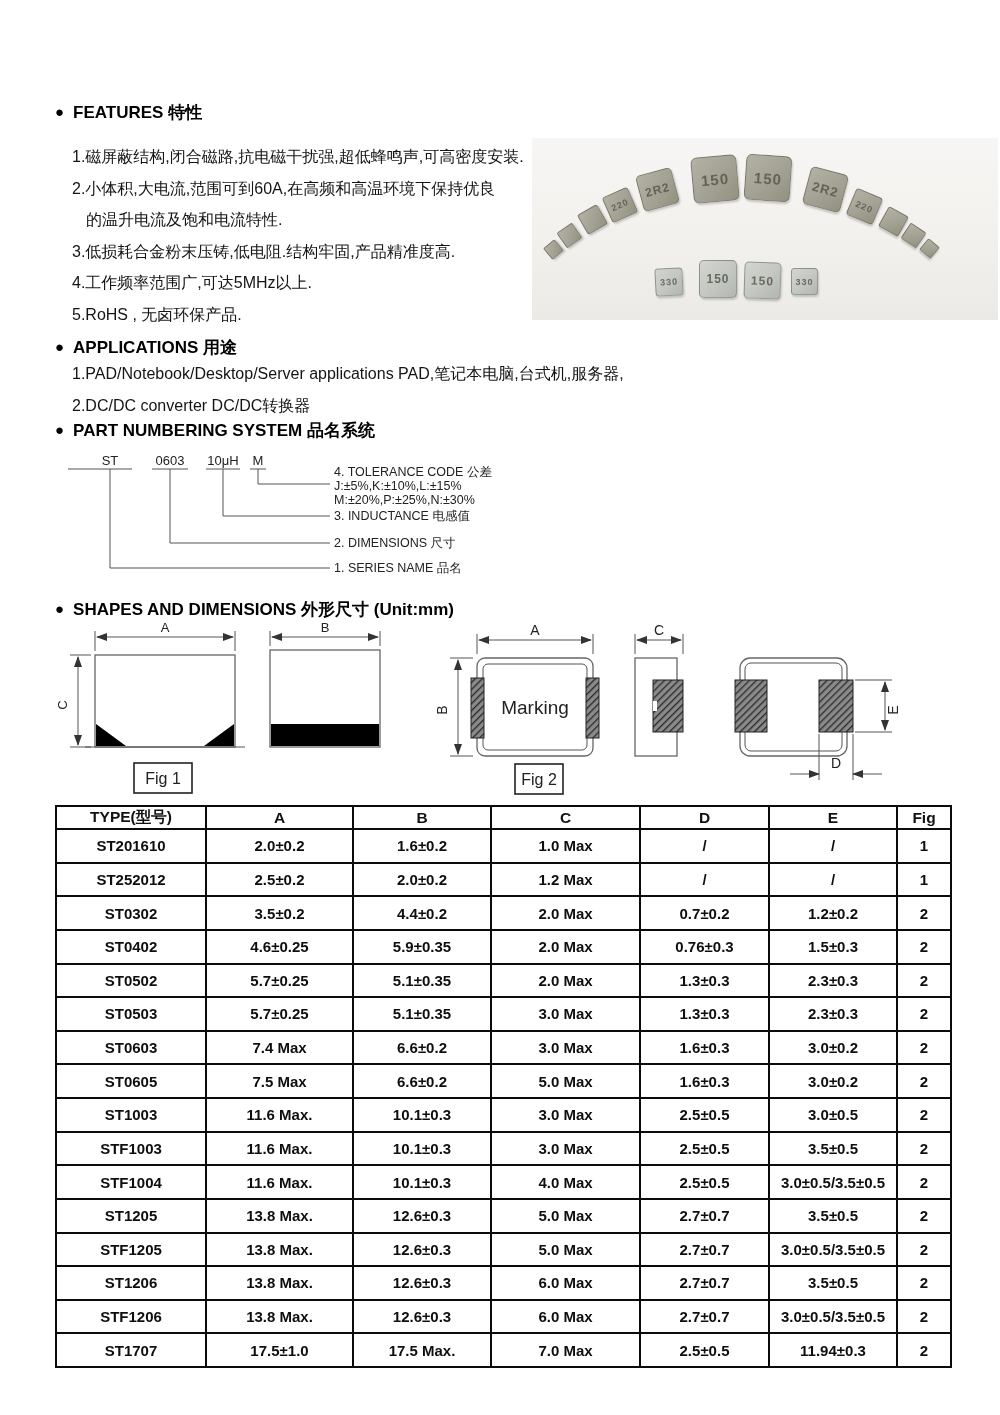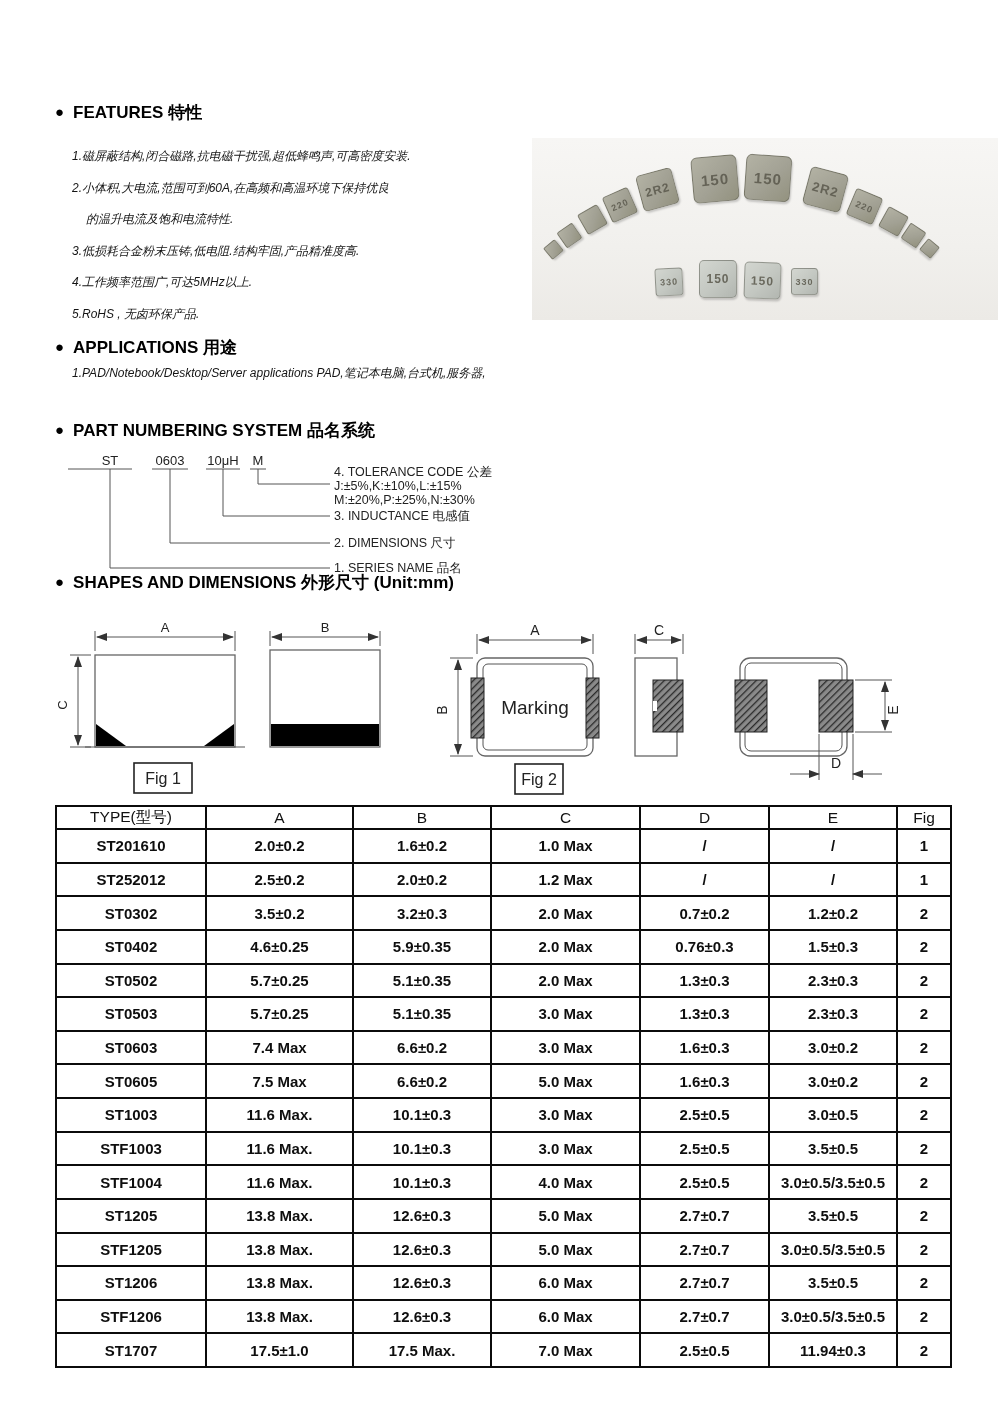--- a/index.html
+++ b/index.html
@@ -1,36 +1,36 @@
 <!DOCTYPE html>
 <html><head>
 <meta charset="utf-8">
 <style>
   html,body{margin:0;padding:0;background:#fff;}
   .page{position:relative;width:1000px;height:1415px;background:#ffffff;overflow:hidden;
         font-family:"Liberation Sans","DejaVu Sans",sans-serif;color:#111;}
   .abs{position:absolute;}
   .section-head{font-size:17px;font-weight:bold;color:#000;white-space:nowrap;}
   .section-head .bullet{font-size:15px;margin-right:9px;position:relative;top:-1px;}
-  .body-item{font-size:12px;line-height:31.5px;white-space:nowrap;color:#141414;font-style:italic;}
+  .body-item{font-size:16px;line-height:31.5px;white-space:nowrap;color:#141414;}
   .body-item.indent{padding-left:14px;}
   
   .photo{left:532px;top:138px;width:466px;height:182px;
          background:linear-gradient(180deg,#f7f6f4 0%,#f1f0ed 60%,#eceae6 100%);}
   .chip{position:absolute;display:flex;align-items:center;justify-content:center;
         border:1px solid rgba(60,60,50,.35);box-shadow:1px 2px 2px rgba(0,0,0,.18);}
   .chip.dark{background:linear-gradient(135deg,#b3b2a4 0%,#a2a194 55%,#93927f 100%);}
   .chip.light{background:linear-gradient(135deg,#d3d6d0 0%,#c3c7c1 55%,#b2b6b0 100%);}
   .chip span{color:#5a584c;font-weight:bold;letter-spacing:1px;opacity:.85;}
   
   table.dim{position:absolute;left:55px;top:805px;width:895px;height:563px;
             border-collapse:collapse;table-layout:fixed;}
   table.dim th,table.dim td{border:2px solid #0b0b0b;text-align:center;vertical-align:middle;
             padding:0;font-size:15px;overflow:hidden;white-space:nowrap;}
-  table.dim th{font-weight:normal;font-size:15.5px;}
+  table.dim th{font-weight:bold;font-size:15.5px;}
   table.dim td{font-weight:600;color:#0e0e0e;}
   svg{overflow:visible;}
   svg text{font-family:"Liberation Sans","DejaVu Sans",sans-serif;fill:#222;}
   .dline{stroke:#555;stroke-width:1;fill:none;}
   .shape{stroke:#666;stroke-width:1.3;fill:none;}
   .shape2{stroke:#555;stroke-width:1;fill:none;}
 </style>
 </head>
 <body>
 
@@ -85,20 +85,21 @@
       <div class="chip light" style="left: 259px; top: 130px; width: 25px; height: 25px; border-radius: 3.5px; transform: rotate(0deg);">
         <span style="font-size: 9px;">330</span>
       </div>
     </div>
 
   <div class="abs section-head" style="left:55px;top:336px;">
     <span class="bullet">●</span><span>APPLICATIONS  用途</span>
   </div>
   <div class="abs" style="left:72px;top:358px;">
       <div class="body-item">1.PAD/Notebook/Desktop/Server applications    PAD,笔记本电脑,台式机,服务器,</div>
+      <div class="body-item">2.DC/DC converter   DC/DC转换器</div>
     </div>
 
   <div class="abs section-head" style="left:55px;top:419px;">
     <span class="bullet">●</span><span>PART NUMBERING SYSTEM 品名系统</span>
   </div>
 
   <svg class="abs" style="left:60px;top:448px;" width="500" height="142" viewBox="0 0 500 142">
     <text x="50" y="17" font-size="13" text-anchor="middle">ST</text>
     <text x="110" y="17" font-size="13" text-anchor="middle">0603</text>
     <text x="163" y="17" font-size="13" text-anchor="middle">10μH</text>
@@ -112,21 +113,21 @@
     <polyline class="dline" points="163,21 163,68 270,68"></polyline>
     <polyline class="dline" points="198,21 198,36 270,36"></polyline>
     <text x="274" y="28" font-size="12.5">4. TOLERANCE CODE 公差</text>
     <text x="274" y="42" font-size="12.5">J:±5%,K:±10%,L:±15%</text>
     <text x="274" y="56" font-size="12.5">M:±20%,P:±25%,N:±30%</text>
     <text x="274" y="72" font-size="12.5">3. INDUCTANCE 电感值</text>
     <text x="274" y="99" font-size="12.5">2. DIMENSIONS 尺寸</text>
     <text x="274" y="124" font-size="12.5">1. SERIES NAME 品名</text>
   </svg>
 
-  <div class="abs section-head" style="left:55px;top:571px;">
+  <div class="abs section-head" style="left:55px;top:598px;">
     <span class="bullet">●</span><span>SHAPES AND DIMENSIONS 外形尺寸 (Unit:mm)</span>
   </div>
 
   <svg class="abs" style="left:40px;top:618px;" width="920" height="186" viewBox="0 0 920 186">
     <defs>
       <pattern id="hatch" width="5" height="5" patternUnits="userSpaceOnUse" patternTransform="rotate(45)">
         <rect width="5" height="5" fill="#8a8a8a"></rect>
         <line x1="0" y1="0" x2="0" y2="5" stroke="#2a2a2a" stroke-width="2.6"></line>
       </pattern>
       <marker id="ae" markerWidth="11" markerHeight="8" refX="10" refY="4" orient="auto">
@@ -236,21 +237,21 @@
           <td>2.5±0.2</td>
           <td>2.0±0.2</td>
           <td>1.2 Max</td>
           <td>/</td>
           <td>/</td>
           <td>1</td>
         </tr>
         <tr>
           <td>ST0302</td>
           <td>3.5±0.2</td>
-          <td>3.2±0.3</td>
+          <td>4.4±0.2</td>
           <td>2.0 Max</td>
           <td>0.7±0.2</td>
           <td>1.2±0.2</td>
           <td>2</td>
         </tr>
         <tr>
           <td>ST0402</td>
           <td>4.6±0.25</td>
           <td>5.9±0.35</td>
           <td>2.0 Max</td>

